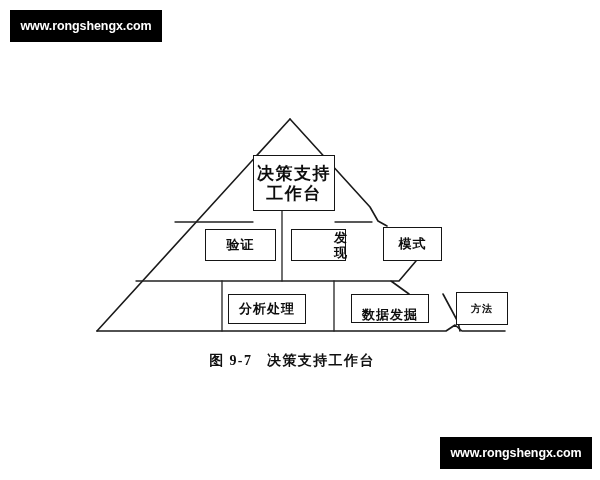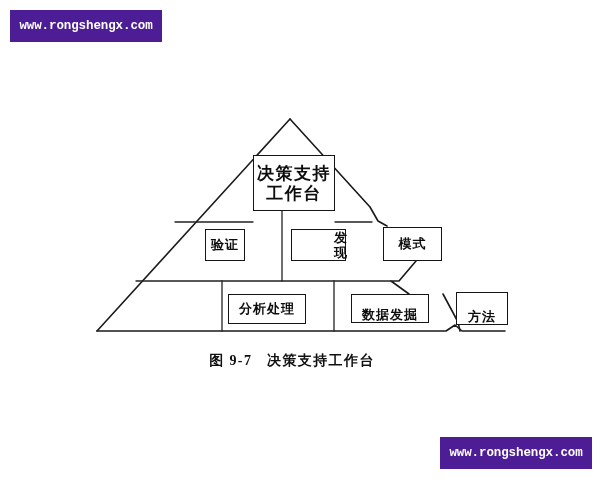--- a/index.html
+++ b/index.html
@@ -11,23 +11,23 @@
     width: 600px;
     height: 480px;
     position: relative;
     overflow: hidden;
     font-family: "DejaVu Sans", "Liberation Sans", sans-serif;
   }
 
   
   .watermark {
     position: absolute;
-    background: #4c1d95;
+    background: #000000;
     color: #ffffff;
-    font-family: Liberation Mono, monospace;
+    font-family: Liberation Sans, sans-serif;
     font-weight: bold;
     font-size: 12.5px;
     letter-spacing: -0.1px;
     display: flex;
     align-items: center;
     justify-content: center;
     white-space: nowrap;
     user-select: none;
   }
   #watermark-top {
@@ -93,21 +93,21 @@
   .node span { display: block; }
 
   #node-workbench {
     left: 253px; top: 155px;
     width: 82px; height: 56px;
     font-size: 17px;
     letter-spacing: 1.5px;
   }
   #node-verify {
     left: 205px; top: 229px;
-    width: 40px; height: 32px;
+    width: 71px; height: 32px;
     font-size: 13px;
   }
   #node-discover {
     left: 291px; top: 229px;
     width: 55px; height: 32px;
     font-size: 13px;
     padding-left: 45px;
   }
   #node-pattern {
     left: 383px; top: 227px;
@@ -127,22 +127,21 @@
   }
   #node-data-mining {
     left: 351px; top: 294px;
     width: 78px; height: 29px;
     font-size: 13px;
     justify-content: flex-end;
   }
   #node-method {
     left: 456px; top: 292px;
     width: 52px; height: 33px;
-    font-size: 13px;
-    justify-content: flex-end;
+    font-size: 10px;
   }
 
   
   #figure-caption {
     position: absolute;
     left: 0;
     top: 352px;
     width: 584px;
     text-align: center;
     color: #101010;

